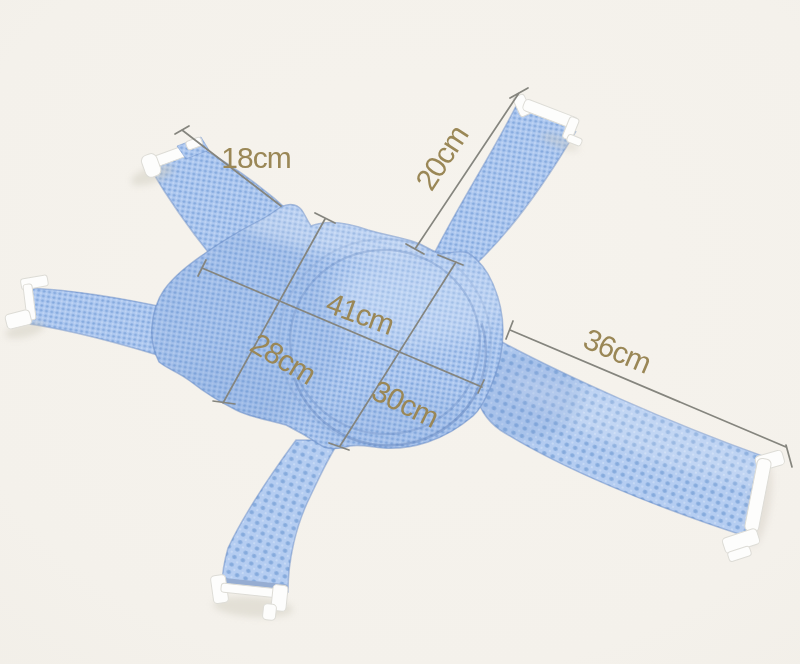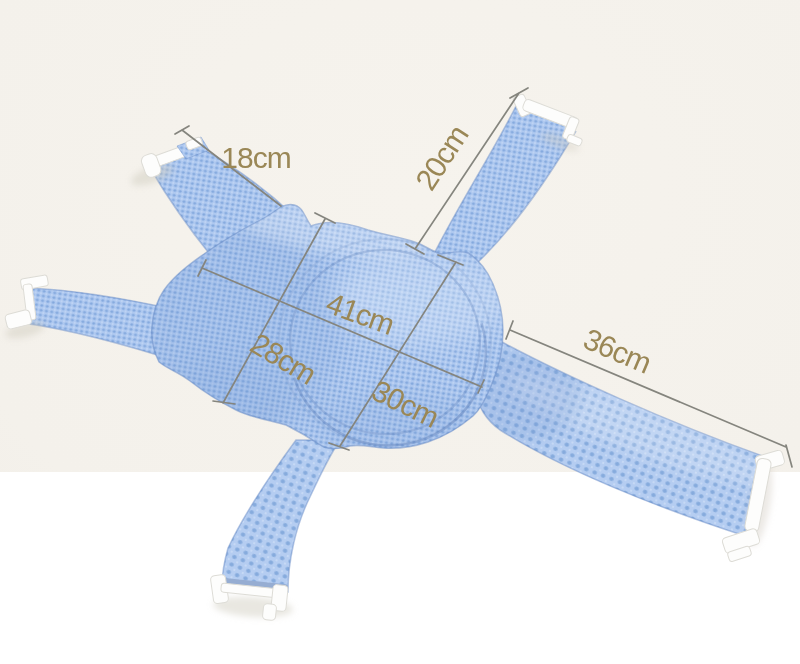--- a/index.html
+++ b/index.html
@@ -1,17 +1,17 @@
 <!DOCTYPE html>
 <html><head>
 <meta charset="utf-8">
 <style>
 html,body{margin:0;padding:0;}
 body{width:800px;height:664px;overflow:hidden;font-family:"Liberation Sans",sans-serif;}
-#stage{position:relative;width:800px;height:472px;background:radial-gradient(ellipse 780px 640px at 52% 42%, #f6f3ed 0%, #f4f1eb 62%, #f0ede6 100%);}
+#stage{position:relative;width:800px;height:664px;background:radial-gradient(ellipse 780px 640px at 52% 42%, #f6f3ed 0%, #f4f1eb 62%, #f0ede6 100%);}
 svg{position:absolute;left:0;top:0;}
 </style>
 </head>
 <body>
 
 <div id="stage">
 <svg width="800" height="664" viewBox="0 0 800 664">
 <defs>
 <pattern id="pf" width="5.4" height="4.8" patternUnits="userSpaceOnUse" patternTransform="rotate(9)">
   <rect width="5.4" height="4.8" fill="#afc9f0"></rect>

